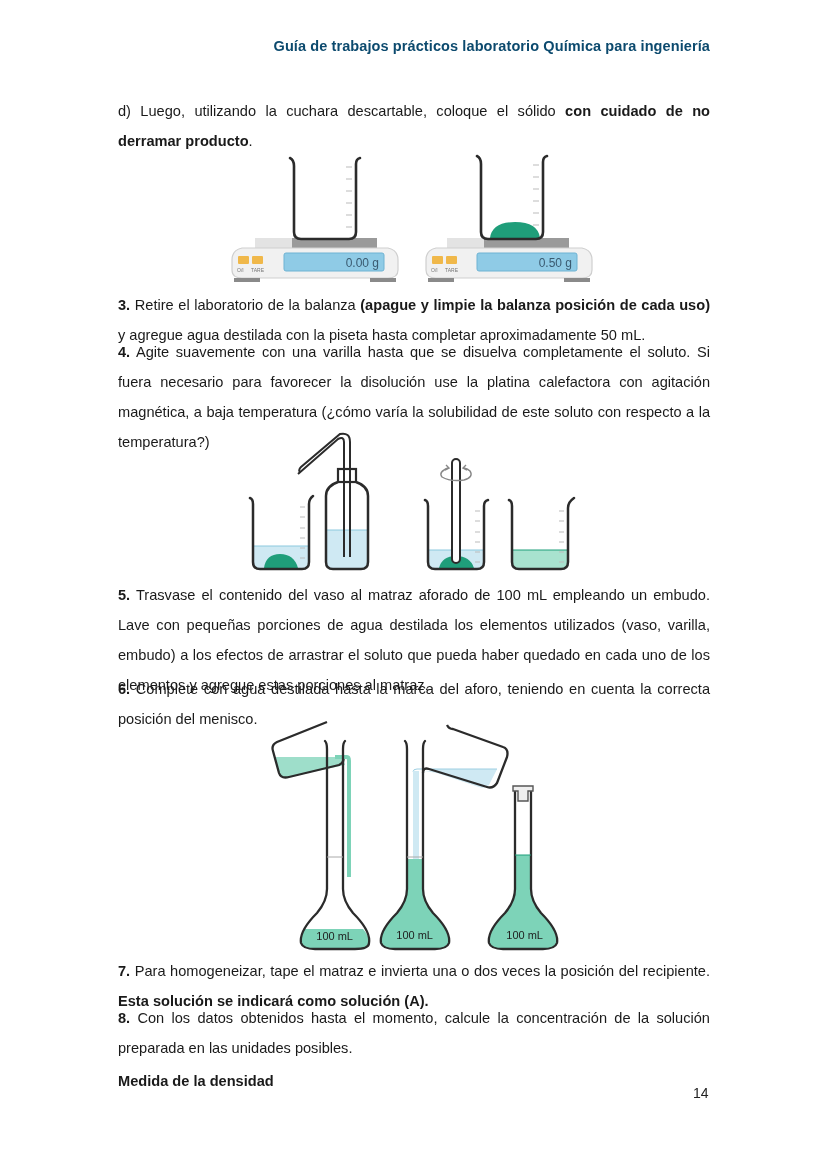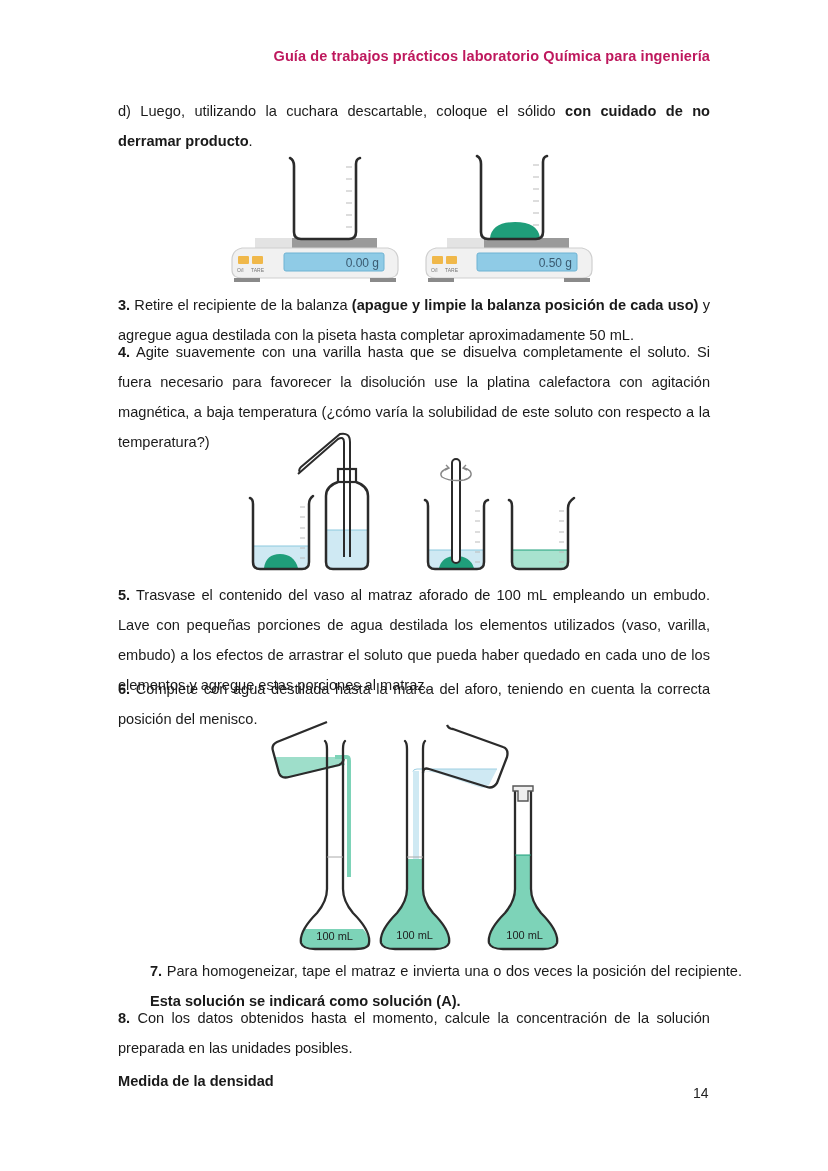--- a/index.html
+++ b/index.html
@@ -1,18 +1,18 @@
 <!DOCTYPE html>
 <html><head>
 <meta charset="utf-8">
 <style>
   html, body { margin: 0; padding: 0; background: #ffffff; }
   body { width: 828px; height: 1171px; position: relative; overflow: hidden;
          font-family: "Liberation Sans", "DejaVu Sans", sans-serif; color: #1a1a1a; }
-  .header { position: absolute; top: 48px; right: 118px; font-size: 14.5px; font-weight: bold; color: #be185d; letter-spacing: 0.1px; }
+  .header { position: absolute; top: 38px; right: 118px; font-size: 14.5px; font-weight: bold; color: #0c4a6e; letter-spacing: 0.1px; }
   .para { position: absolute; left: 118px; width: 592px; font-size: 14.6px; line-height: 30px; text-align: justify; }
   .para b { font-weight: bold; }
   .fig { position: absolute; }
   .page-num { position: absolute; top: 1085px; left: 693px; font-size: 14px; color: #222; }
   svg text { font-family: "Liberation Sans", "DejaVu Sans", sans-serif; }
 </style>
 </head>
 <body>
 
 <div class="header">Guía de trabajos prácticos laboratorio Química para ingeniería</div>
@@ -63,21 +63,21 @@
       <line x1="305" y1="15" x2="311" y2="15"></line>
         <line x1="305" y1="27" x2="311" y2="27"></line>
         <line x1="305" y1="39" x2="311" y2="39"></line>
       <line x1="305" y1="51" x2="311" y2="51"></line>
         <line x1="305" y1="63" x2="311" y2="63"></line>
         <line x1="305" y1="75" x2="311" y2="75"></line>
     </g>
   </g>
 </svg>
 
-<div class="para" id="p-step-3" style="top:290px;"><b>3.</b><span> Retire el recipiente de la balanza </span><b>(apague y limpie la balanza posición de cada uso)</b><span> y agregue agua destilada con la piseta hasta completar aproximadamente 50 mL.</span></div>
+<div class="para" id="p-step-3" style="top:290px;"><b>3.</b><span> Retire el laboratorio de la balanza </span><b>(apague y limpie la balanza posición de cada uso)</b><span> y agregue agua destilada con la piseta hasta completar aproximadamente 50 mL.</span></div>
 <div class="para" id="p-step-4" style="top:337px;"><b>4.</b><span> Agite suavemente con una varilla hasta que se disuelva completamente el soluto. Si fuera necesario para favorecer la disolución use la platina calefactora con agitación magnética, a baja temperatura (¿cómo varía la solubilidad de este soluto con respecto a la temperatura?)</span></div>
 
 <svg class="fig" style="left:242px; top:432px;" width="345" height="142" viewBox="0 0 345 142">
 
   <g>
     <path d="M11,83 L11,130 Q11,137 18,137 L60,137 Q66,137 66,130 L66,83 Z" fill="none"></path>
     <rect x="12" y="114" width="54" height="22" fill="#cfe9f3"></rect>
     <line x1="12" y1="114" x2="66" y2="114" stroke="#8cc9de" stroke-width="1"></line>
     <path d="M22,136 Q24,122 38,122 Q52,122 56,136 Z" fill="#1f9e7a"></path>
     <path d="M8,66 Q11,67 11,72 L11,130 Q11,137 18,137 L60,137 Q67,137 67,130 L67,72 Q67,67 71,64" fill="none" stroke="#2b2b2b" stroke-width="2.5" stroke-linecap="round"></path>
@@ -165,17 +165,17 @@
 
   <g>
     <path d="M250,138 L266,138 L266,172 Q266,184 276,196 Q294,214 292,226 Q290,232 278,232 L238,232 Q226,232 224,226 Q222,214 240,196 Q250,184 250,172 Z" fill="#7dd3b8"></path>
     <path d="M250,72 L250,172 Q250,184 240,196 Q222,214 224,226 Q226,232 238,232 L278,232 Q290,232 292,226 Q294,214 276,196 Q266,184 266,172 L266,72" fill="none" stroke="#2b2b2b" stroke-width="2.3"></path>
     <line x1="250" y1="138" x2="266" y2="138" stroke="#1f9e7a" stroke-width="1"></line>
     <path d="M248,69 L248,74 L253,74 L253,84 L263,84 L263,74 L268,74 L268,69 Z" fill="#efefef" stroke="#555" stroke-width="1.4"></path>
     <text x="278" y="222" font-size="11" fill="#1e1e1e" text-anchor="end">100 mL</text>
   </g>
 </svg>
 
-<div class="para" id="p-step-7" style="top:956px;margin-left:32px;"><b>7.</b><span> Para homogeneizar, tape el matraz e invierta una o dos veces la posición del recipiente. </span><b>Esta solución se indicará como solución (A).</b></div>
+<div class="para" id="p-step-7" style="top:956px;"><b>7.</b><span> Para homogeneizar, tape el matraz e invierta una o dos veces la posición del recipiente. </span><b>Esta solución se indicará como solución (A).</b></div>
 <div class="para" id="p-step-8" style="top:1003px;"><b>8.</b><span> Con los datos obtenidos hasta el momento, calcule la concentración de la solución preparada en las unidades posibles.</span></div>
 <div class="para" id="p-section-density" style="top:1050px;margin-top:16px;"><b>Medida de la densidad</b></div>
 
 <div class="page-num">14</div>
 
 </body></html>

